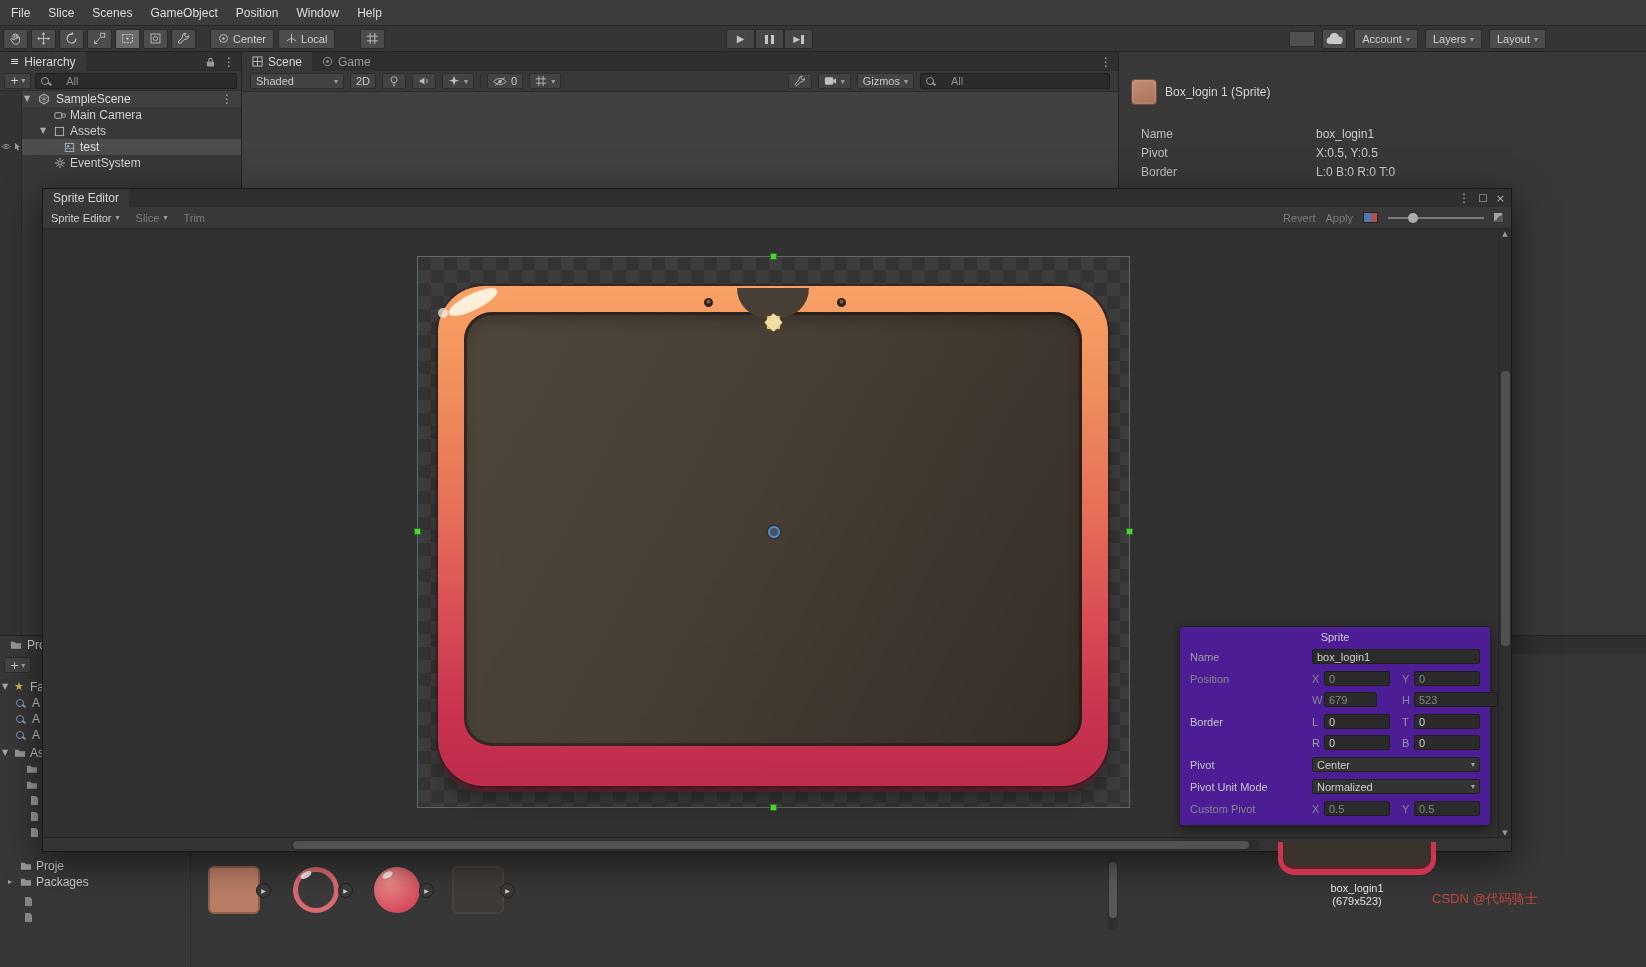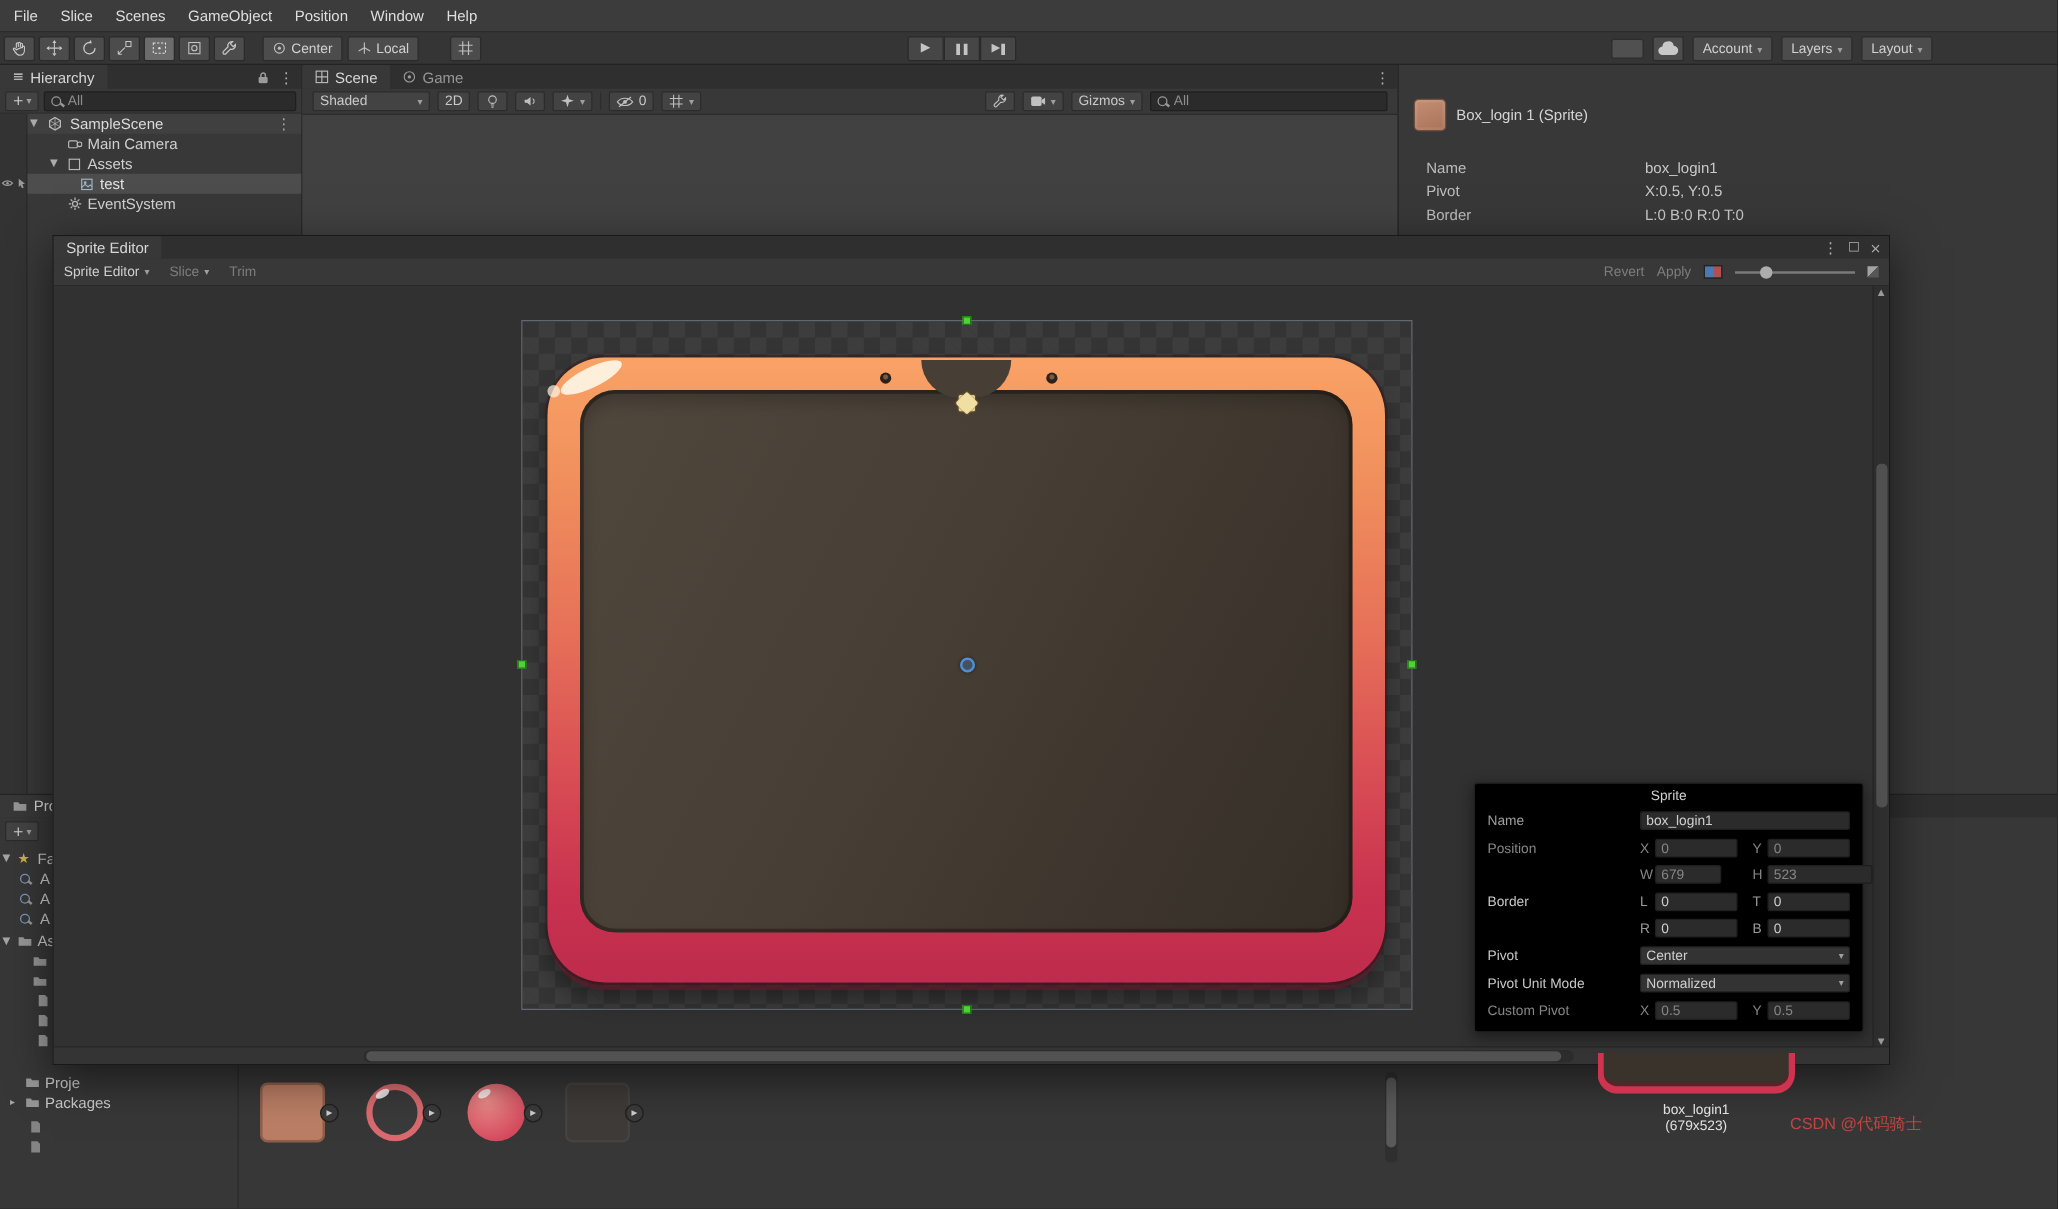--- a/index.html
+++ b/index.html
@@ -23,21 +23,21 @@
 .pauseb i{display:inline-block;width:3px;height:9px;background:#c4c4c4;margin:0 1.5px}
 .stepbar{display:inline-block;width:2.5px;height:9px;background:#c4c4c4;margin-left:1px}
 .tb-right{position:absolute;right:100px;top:3px;display:flex;align-items:center;gap:7px}
 .blankbox{width:26px;height:16px;background:#505050;border:1px solid #2d2d2d;border-radius:2px}
 
 
 .tabstrip{height:19px;background:#2f2f2f;display:flex;align-items:stretch;position:relative}
 .tab{display:flex;align-items:center;gap:5px;padding:0 10px;background:#383838;color:#d6d6d6}
 .tab.inactive{background:#2f2f2f;color:#979797}
 .strip-right{position:absolute;right:6px;top:0;height:100%;display:flex;align-items:center;gap:8px;color:#b0b0b0}
-.search{height:16px;background:#2b2b2b;border:1px solid #1f1f1f;border-radius:2px;display:flex;align-items:center;gap:5px;padding:0 5px;color:#8d8d8d;font-size:11px}
+.search{height:16px;background:#2b2b2b;border:1px solid #1f1f1f;border-radius:2px;display:flex;align-items:center;gap:17px;padding:0 5px;color:#8d8d8d;font-size:11px}
 .mag{width:8px;height:8px;border:1.4px solid #979797;border-radius:50%;position:relative;flex:none}
 .mag::after{content:"";position:absolute;width:4px;height:1.6px;background:#979797;right:-3.4px;bottom:-1px;transform:rotate(40deg)}
 
 
 #hierarchy{left:0;top:52px;width:242px;height:583px;background:#383838;border-right:1px solid #242424}
 .h-toolrow{height:20px;background:#383838;border-bottom:1px solid #2d2d2d;display:flex;align-items:center;gap:4px;padding:0 4px}
 .plusbtn{height:16px;display:flex;align-items:center;gap:2px;padding:0 5px;background:#434343;border:1px solid #2c2c2c;border-radius:2px;color:#cfcfcf}
 .gutter{position:absolute;left:0;top:39px;width:22px;bottom:0;background:#333333;border-right:1px solid #2a2a2a}
 .tree{position:absolute;left:22px;top:39px;right:0;bottom:0}
 .trow{position:absolute;left:0;right:0;height:16px;display:flex;align-items:center;color:#cfcfcf}
@@ -101,21 +101,21 @@
 .pivot{position:absolute;left:350px;top:269px;width:12px;height:12px;border-radius:50%;border:2px solid #4b8fd6;background:rgba(80,130,210,.28);box-shadow:0 0 3px rgba(0,0,0,.5)}
 .vscroll{position:absolute;right:0;top:0;bottom:0;width:13px;background:#2e2e2e;border-left:1px solid #262626;color:#9a9a9a;font-size:7px;text-align:center}
 .vscroll .up{position:absolute;top:2px;left:0;right:0}
 .vscroll .dn{position:absolute;bottom:2px;left:0;right:0}
 .vthumb{position:absolute;left:2px;width:9px;top:142px;height:275px;background:#505050;border-radius:4px}
 .se-hscroll{position:absolute;left:0;bottom:0;width:1468px;height:14px;background:#343434;border-top:1px solid #262626}
 .htrack{position:absolute;left:248px;width:968px;top:2px;height:10px;background:#2c2c2c;border-radius:5px}
 .hthumb{position:absolute;left:2px;width:956px;top:1px;height:8px;background:#525252;border-radius:4px}
 
 
-.sp-panel{left:1136px;top:437px;width:312px;height:200px;background:#000000;border:1px solid #222;border-radius:3px;box-shadow:0 3px 12px rgba(0,0,0,.45);z-index:5;font-size:11px}
+.sp-panel{left:1136px;top:437px;width:312px;height:200px;background:#4c1d95;border:1px solid #222;border-radius:3px;box-shadow:0 3px 12px rgba(0,0,0,.45);z-index:5;font-size:11px}
 .sp-title{position:absolute;left:0;right:0;top:4px;text-align:center;color:#d0d0d0}
 .sp-row{position:absolute;left:0;right:0;height:16px}
 .sp-label{position:absolute;left:10px;top:2px;color:#c7c7c7}
 .sp-label.dim2,.sp-mini.dim2,.sp-input.sp-dis{color:#868686}
 .sp-mini{position:absolute;top:2px;color:#9a9a9a}
 .sp-input{position:absolute;top:0;height:15px;background:#2b2b2b;border:1px solid #1f1f1f;border-radius:2px;padding:0 4px;color:#cfcfcf;display:flex;align-items:center;overflow:hidden}
 .sp-select{position:absolute;left:132px;width:168px;top:0;height:15px;background:#333333;border:1px solid #202020;border-radius:2px;padding:0 4px;color:#cfcfcf;display:flex;align-items:center;justify-content:space-between}
 
 
 #asset-preview{left:1268px;top:842px;width:180px;height:75px;z-index:30}

